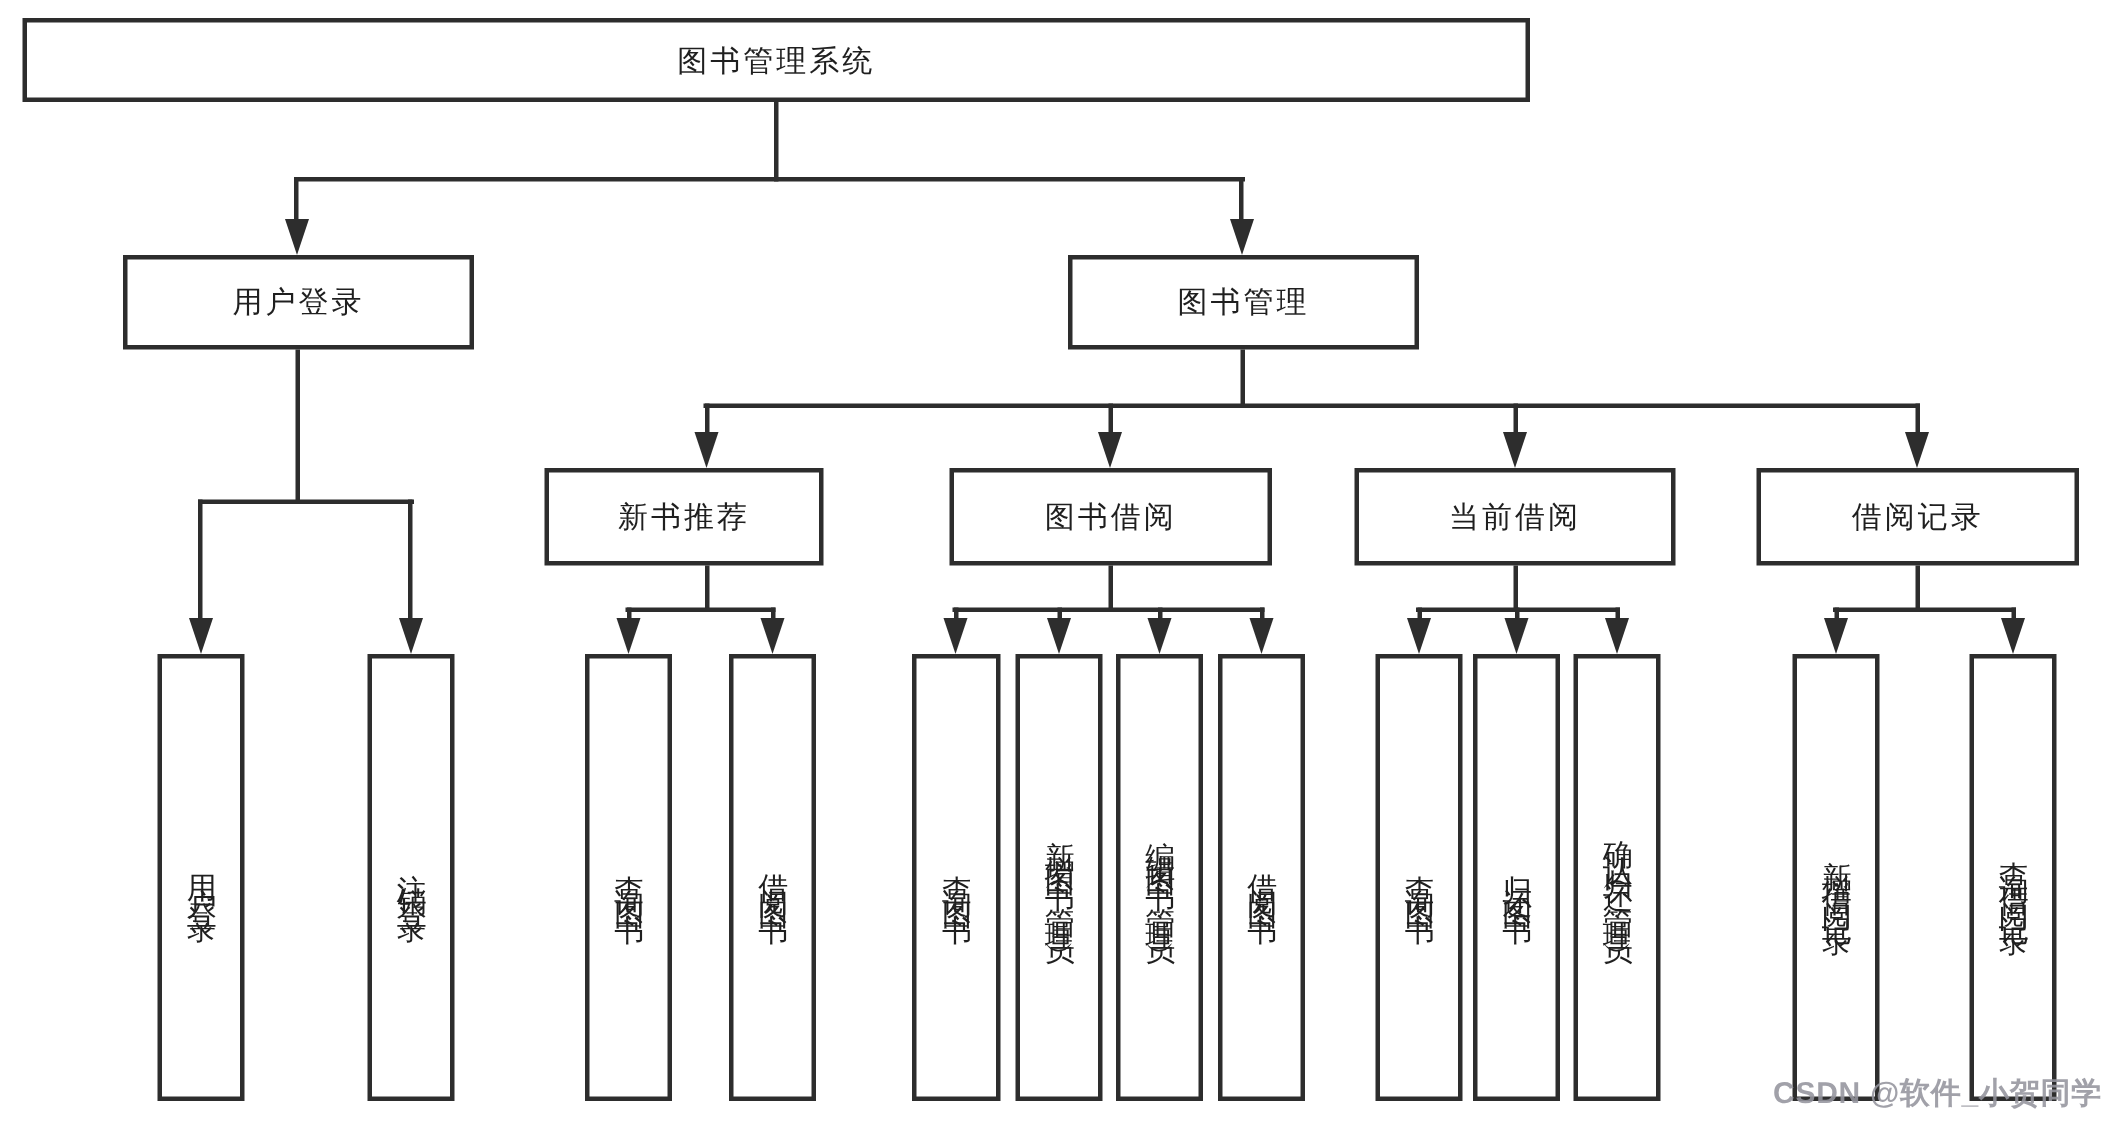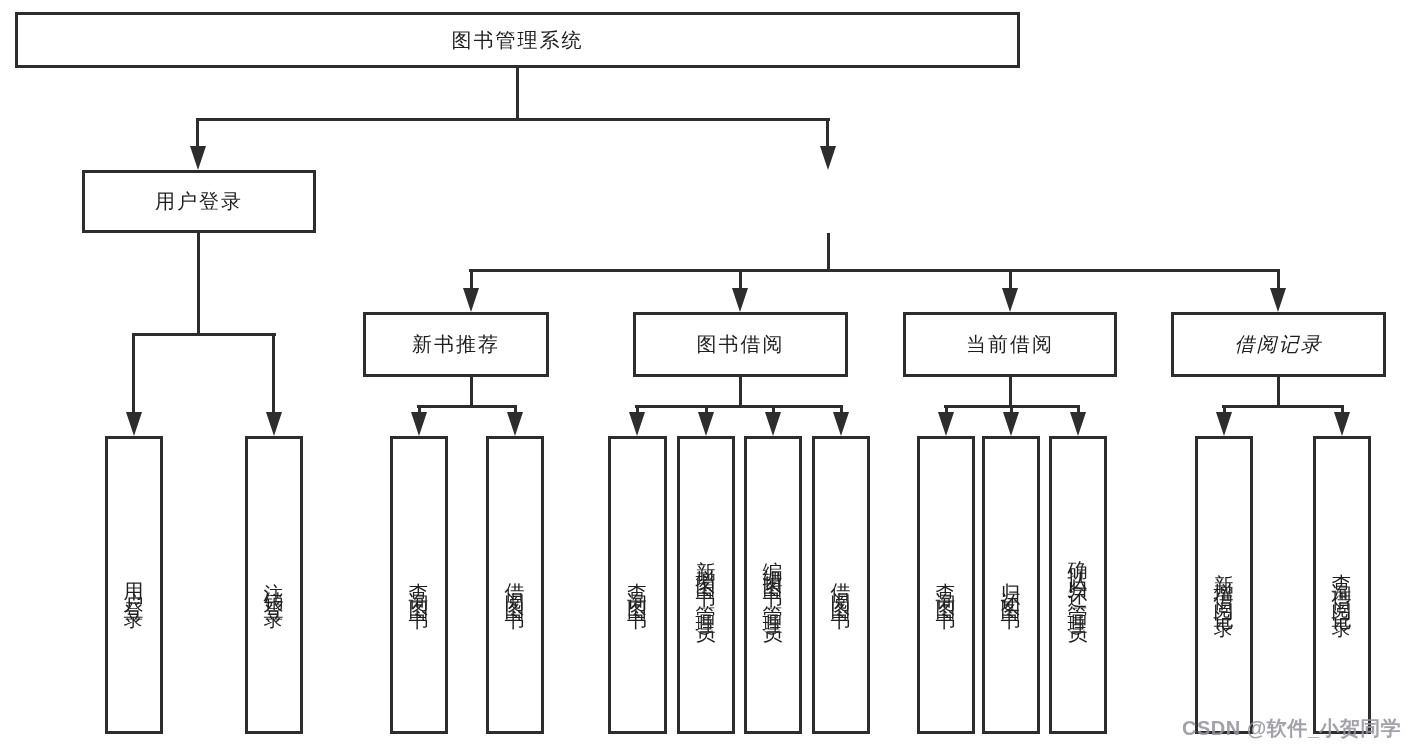--- a/index.html
+++ b/index.html
@@ -67,20 +67,23 @@
   <div class="ln" style="left:516px; top:68px; width:3px; height:53px;"></div>
   <div class="ln" style="left:196px; top:118px; width:634px; height:3px;"></div>
   <div class="ln" style="left:196px; top:118px; width:3px; height:32px;"></div>
   <div class="ar" style="left:190px; top:146px;"></div>
   <div class="ln" style="left:826px; top:118px; width:3px; height:32px;"></div>
   <div class="ar" style="left:820px; top:146px;"></div>
 
   <div class="b" style="left:82px; top:170px; width:234px; height:63px;">
     <span>用户登录</span>
   </div>
+  <div class="b" style="left:712px; top:170px; width:234px; height:63px;">
+    <span>图书管理</span>
+  </div>
 
   <div class="ln" style="left:197px; top:233px; width:3px; height:103px;"></div>
   <div class="ln" style="left:132px; top:333px; width:144px; height:3px;"></div>
   <div class="ln" style="left:132px; top:333px; width:3px; height:82px;"></div>
   <div class="ar" style="left:126px; top:412px;"></div>
   <div class="ln" style="left:272px; top:333px; width:3px; height:82px;"></div>
   <div class="ar" style="left:266px; top:412px;"></div>
 
   <div class="ln" style="left:827px; top:233px; width:3px; height:39px;"></div>
   <div class="ln" style="left:469px; top:269px; width:811px; height:3px;"></div>
@@ -95,21 +98,21 @@
 
   <div class="b" style="left:363px; top:312px; width:186px; height:65px;">
     <span>新书推荐</span>
   </div>
   <div class="b" style="left:903px; top:312px; width:214px; height:65px;">
     <span>当前借阅</span>
   </div>
   <div class="b" style="left:633px; top:312px; width:215px; height:65px;">
     <span>图书借阅</span>
   </div>
-  <div class="b" style="left:1171px; top:312px; width:215px; height:65px;font-style:italic;">
+  <div class="b" style="left:1171px; top:312px; width:215px; height:65px;">
     <span>借阅记录</span>
   </div>
 
   <div class="ln" style="left:470px; top:377px; width:3px; height:31px;"></div>
   <div class="ln" style="left:417px; top:405px; width:100px; height:3px;"></div>
   <div class="ln" style="left:418px; top:405px; width:3px; height:10px;"></div>
   <div class="ar" style="left:411px; top:412px;"></div>
   <div class="ln" style="left:514px; top:405px; width:3px; height:10px;"></div>
   <div class="ar" style="left:507px; top:412px;"></div>
 

